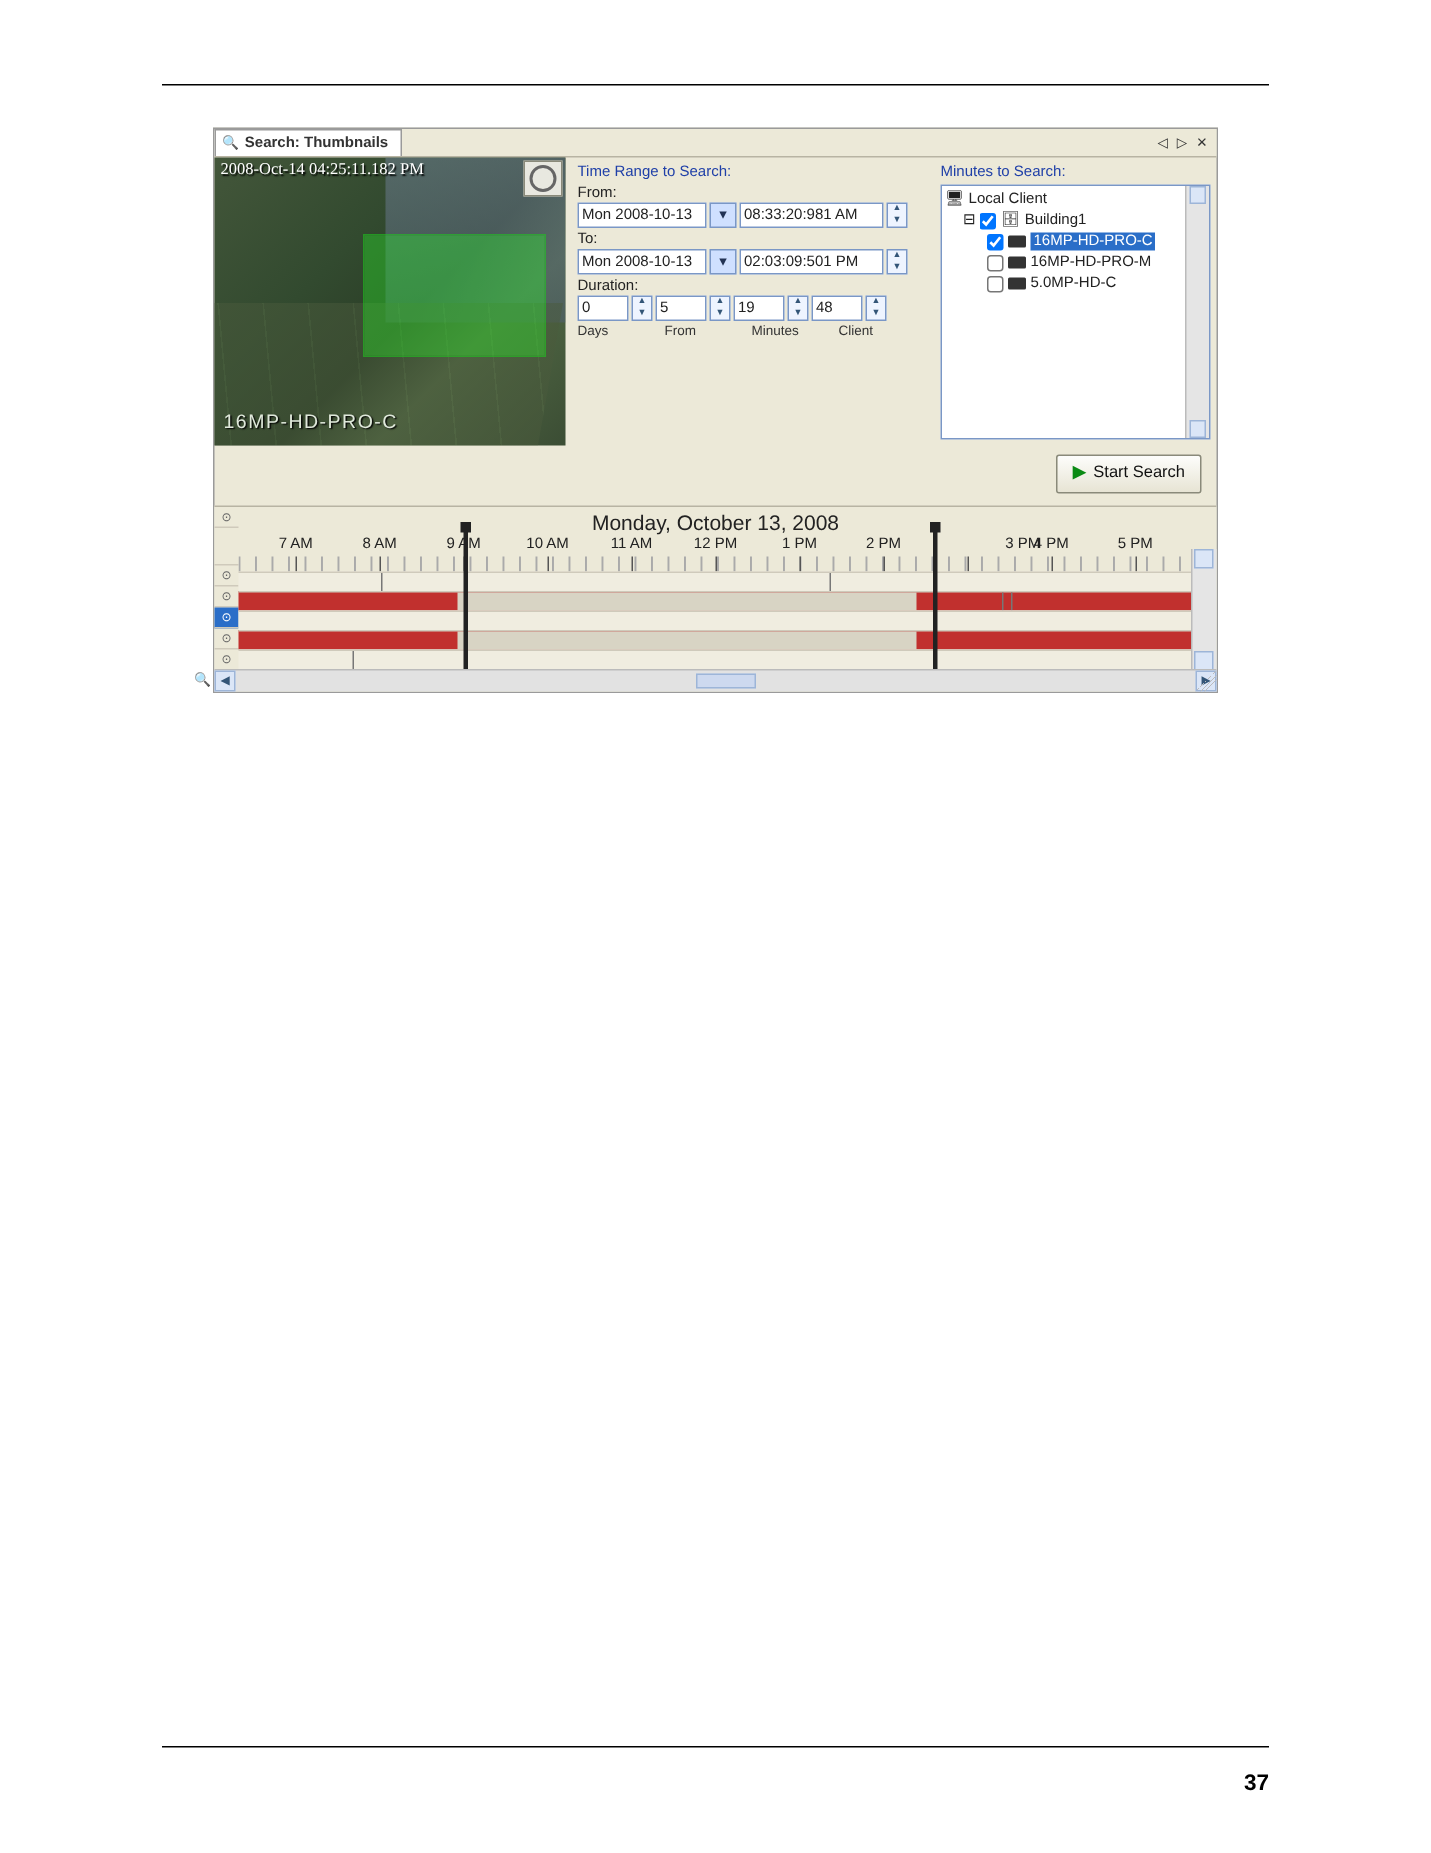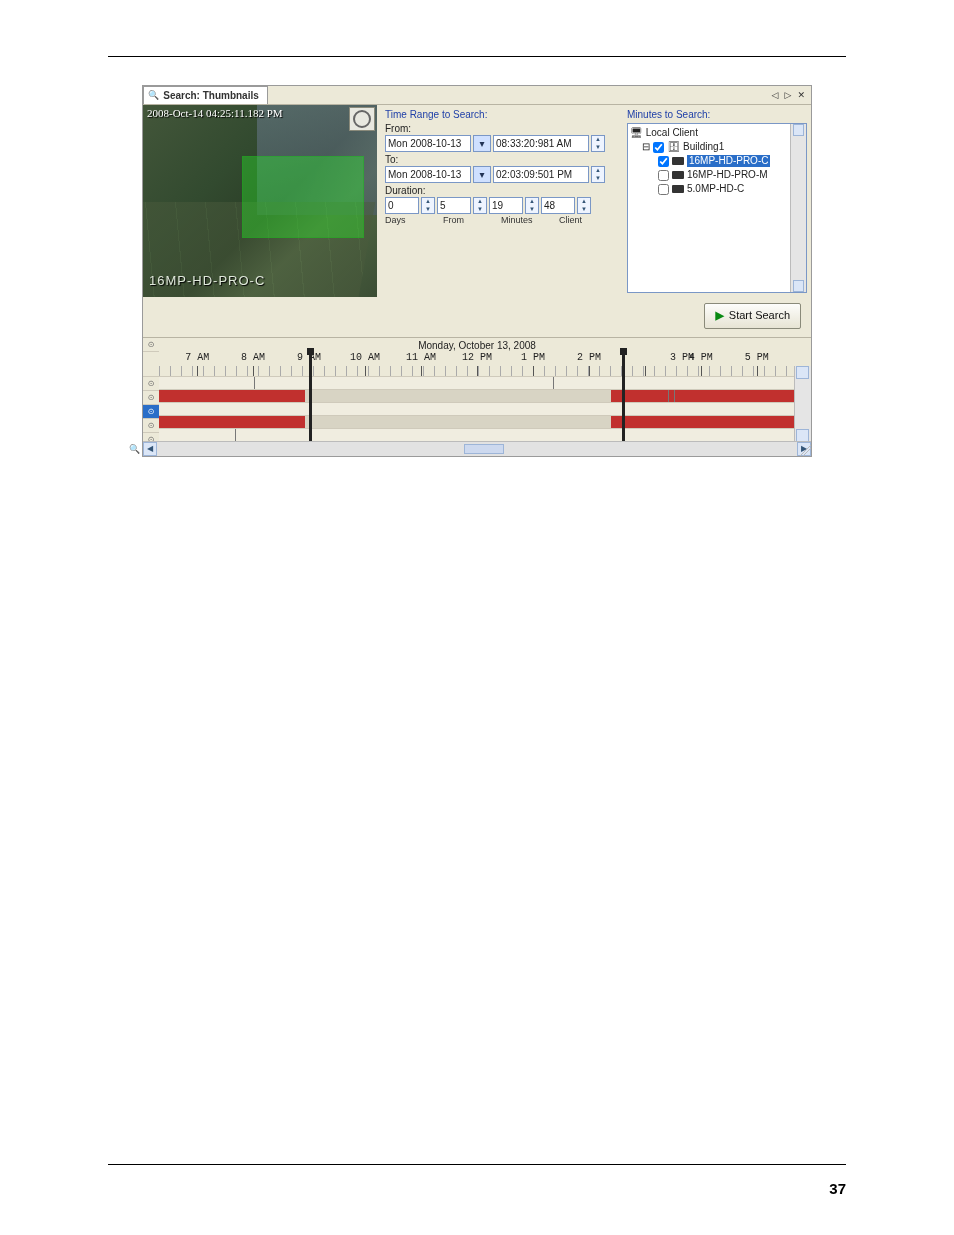--- a/index.html
+++ b/index.html
@@ -205,30 +205,30 @@
     background:#ece9d8;
   }
   .tl .gutter .g {
     height:13px; border-bottom:1px solid #cfcabb;
     display:flex; align-items:center; justify-content:center;
     font-size:8px; color:#666;
   }
   .tl .gutter .g.active { background:#2a6ec8; color:#fff; }
 
   .tl-body { margin-left:16px; margin-right:16px; }
-  .tl-date { text-align:center; font-size:10px; color:#222; }
+  .tl-date { text-align:center; font-size:14px; color:#222; }
   .tl-scale {
     position:relative; height:24px;
     background:
       repeating-linear-gradient(90deg,#aaa 0 1px, transparent 1px 11px);
     background-position: 0 14px;
     background-size: 11px 10px;
     background-repeat: repeat-x;
   }
-  .tl-scale .lbl { position:absolute; top:0; font-size:10px; color:#222; transform:translateX(-50%);font-family:Liberation Mono, monospace; }
+  .tl-scale .lbl { position:absolute; top:0; font-size:10px; color:#222; transform:translateX(-50%); }
   .tl-scale .mark { position:absolute; bottom:0; width:1px; height:10px; background:#555; }
 
   .track { height:12px; border-top:1px solid #cfcabb; position:relative; background:#f0ede0; }
   .track.red { background:#c1302e; }
   .track .clip { position:absolute; top:0; bottom:0; background:#d8d4c4; }
   .track .tick { position:absolute; top:0; bottom:0; width:1px; background:#777; }
 
   .selwin {
     position:absolute; top:14px; bottom:14px;
     border-left:3px solid #222; border-right:3px solid #222;

